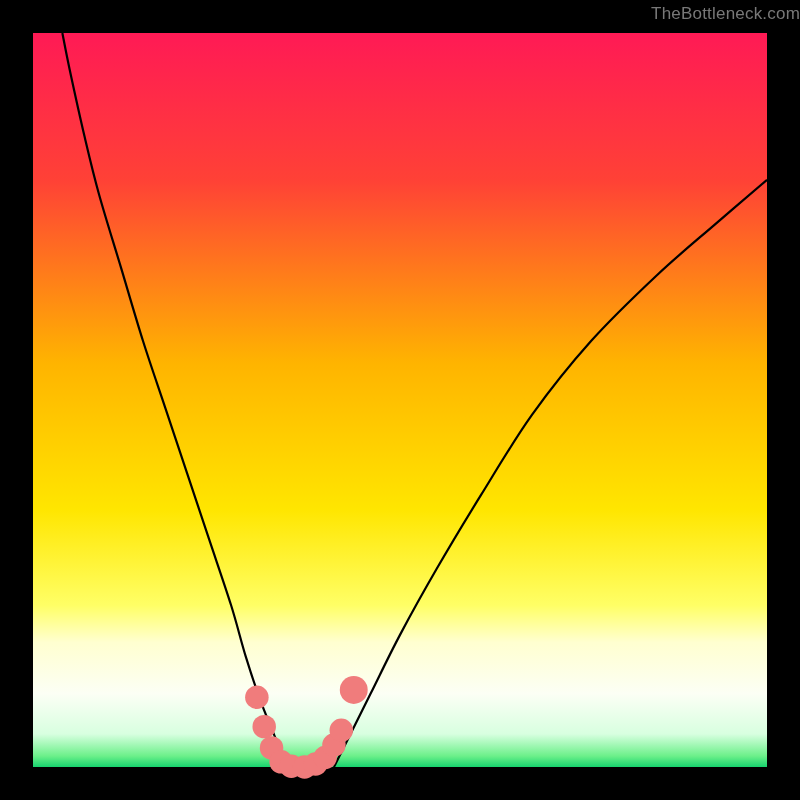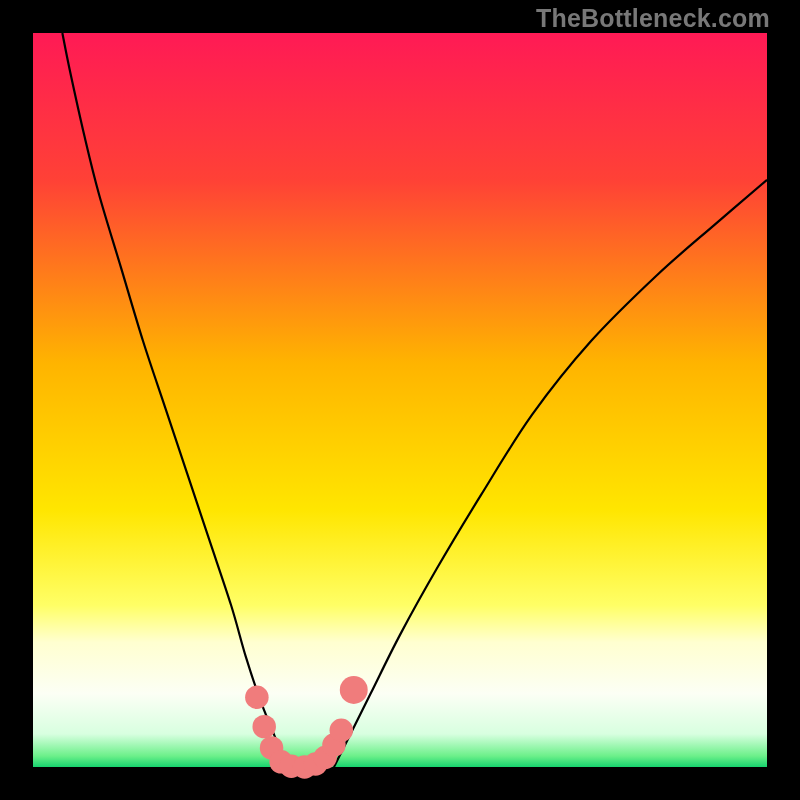--- a/index.html
+++ b/index.html
@@ -15,24 +15,24 @@
     position: absolute;
     left: 0;
     top: 0;
     width: 800px;
     height: 800px;
     background: #000;
   }
   .watermark {
     position: absolute;
     top: 4px;
-    right: 30px;
+    right: 0;
     color: #787878;
-    font-size: 25px;
-    font-weight: 700;
+    font-size: 17px;
+    font-weight: 400;
     letter-spacing: 0.2px;
     user-select: none;
   }
   svg { display: block; }
 </style>
 </head>
 <body>
 
 <div class="frame">
   <div class="watermark">TheBottleneck.com</div>

